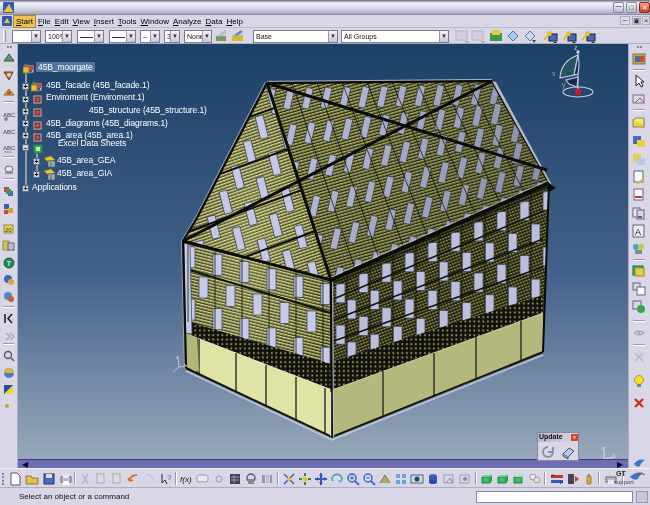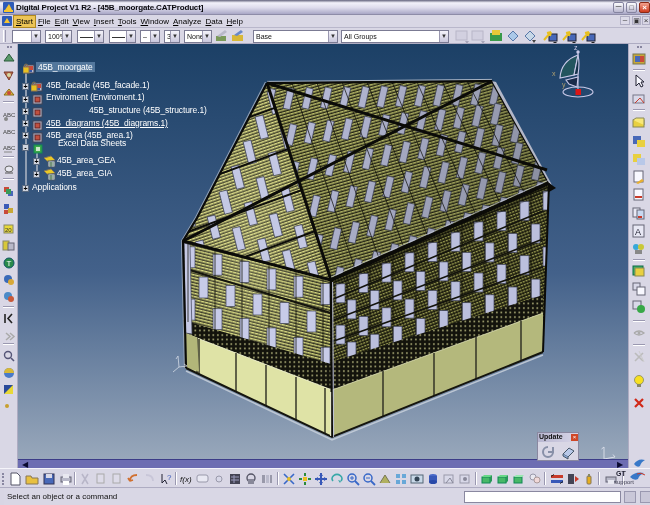--- a/index.html
+++ b/index.html
@@ -430,21 +430,20 @@
         <path d="M604 459 L604 447 M604 459 L615 457 M604 447 l-2.5 2 M615 457 l-2 -2.5"></path>
       </g>
     </g>
   </svg>
 <div class="abs" style="left:0;top:0;width:650px;height:15px;z-index:5;background:linear-gradient(180deg,#62627c 0%,#f2f1fa 20%,#dddbec 55%,#a9a7c6 100%);border-bottom:1px solid #8e8ca8">
     <svg class="abs" style="left:3px;top:2px" width="11" height="11">
       <rect width="11" height="11" rx="1" fill="#2e5bb8"></rect>
       <path d="M2 8 L6 2 L9 8 Z" fill="#f5c531"></path>
       <rect x="1" y="8" width="9" height="2" fill="#f5c531"></rect>
     </svg>
-    <span class="abs" style="left:16px;top:2.5px;font-size:8px;font-weight:bold;color:#08080c;letter-spacing:-0.15px">Digital Project V1 R2 - [45B_moorgate.CATProduct]</span>
     <div class="abs" style="left:613px;top:2px;width:11px;height:11px;border-radius:2px;background:linear-gradient(#fdfdfe,#b9b7cf);border:1px solid #8584a0;color:#333;font-size:8px;line-height:7px;text-align:center">─</div>
     <div class="abs" style="left:626px;top:2px;width:11px;height:11px;border-radius:2px;background:linear-gradient(#fdfdfe,#b9b7cf);border:1px solid #8584a0;color:#333;font-size:7px;line-height:9px;text-align:center">□</div>
     <div class="abs" style="left:639px;top:2px;width:11px;height:11px;border-radius:2px;background:linear-gradient(#f2a28e,#cf3a1e);border:1px solid #8a2a16;color:#fff;font-size:8px;line-height:10px;text-align:center;font-weight:bold">×</div>
   </div>
 <div class="abs" style="left:0;top:15px;width:650px;height:13px;z-index:5;background:#d9d7e5;border-bottom:1px solid #b9b7cb;font-size:8px">
     <svg class="abs" style="left:2px;top:1px" width="10" height="10">
       <rect width="10" height="10" rx="1" fill="#2e5bb8"></rect>
       <path d="M2 7 L5 2 L8 7 Z" fill="#f5c531"></path>
     </svg>
     <span style="position:absolute;left:13px;top:0px"><span class="mi" style="background:#ecc456;border:1px solid #b08820;"><u>S</u>tart</span><span class="mi" style=""><u>F</u>ile</span><span class="mi" style=""><u>E</u>dit</span><span class="mi" style=""><u>V</u>iew</span><span class="mi" style=""><u>I</u>nsert</span><span class="mi" style=""><u>T</u>ools</span><span class="mi" style=""><u>W</u>indow</span><span class="mi" style=""><u>A</u>nalyze</span><span class="mi" style=""><u>D</u>ata</span><span class="mi" style=""><u>H</u>elp</span></span>
@@ -708,21 +707,21 @@
       <rect x="4" y="5" width="5" height="5" fill="#c05040" stroke="#622"></rect>
       <path d="M3 4 h7" stroke="#778" stroke-width="0.8"></path>
     </svg>
     <div class="treerow" style="left:46px;top:105px;margin-left:43px;">45B_structure (45B_structure.1)</div>
     <div class="eb" style="left:22px;top:120px">+</div>
     <svg class="icn" style="left:31px;top:118px" width="14" height="13">
       <rect x="2" y="3" width="9" height="9" fill="#b8bdd0" stroke="#445"></rect>
       <rect x="4" y="5" width="5" height="5" fill="#c05040" stroke="#622"></rect>
       <path d="M3 4 h7" stroke="#778" stroke-width="0.8"></path>
     </svg>
-    <div class="treerow" style="left:46px;top:118px;text-decoration:underline;">45B_diagrams (45B_diagrams.1)</div>
+    <div class="treerow" style="left:46px;top:118px;">45B_diagrams (45B_diagrams.1)</div>
     <div class="eb" style="left:22px;top:132px">+</div>
     <svg class="icn" style="left:31px;top:130px" width="14" height="13">
       <rect x="2" y="3" width="9" height="9" fill="#b8bdd0" stroke="#445"></rect>
       <rect x="4" y="5" width="5" height="5" fill="#c05040" stroke="#622"></rect>
       <path d="M3 4 h7" stroke="#778" stroke-width="0.8"></path>
     </svg>
     <div class="treerow" style="left:46px;top:130px;">45B_area (45B_area.1)</div>
     <div class="eb" style="left:22px;top:144px">-</div>
     <svg class="icn" style="left:31px;top:142px" width="14" height="13">
       <rect x="3" y="3" width="8" height="8" fill="#3aa848" stroke="#185"></rect>
@@ -902,21 +901,21 @@
     <div class="abs" style="left:544px;top:3px;width:2px;height:13px;border-left:1px solid #9a98b0;border-right:1px solid #fff"></div>
     <div class="abs" style="left:598px;top:3px;width:2px;height:13px;border-left:1px solid #9a98b0;border-right:1px solid #fff"></div>
     <div class="abs" style="left:622px;top:3px;width:2px;height:13px;border-left:1px solid #9a98b0;border-right:1px solid #fff"></div>
     <span class="abs" style="left:616px;top:1px;font-size:7px;font-weight:bold;color:#223">GT</span>
     <svg class="icn" style="left:629px;top:1px" width="18" height="12">
       <path d="M1 7 Q6 1 15 3 Q10 5 9 9 Q5 11 1 7" fill="#3878c8"></path>
       <path d="M8 4 Q12 2 16 5" stroke="#c83a2a" fill="none"></path>
     </svg>
     <span class="abs" style="left:614px;top:10px;font-size:6px;color:#445">support</span>
   </div>
-<div class="abs" style="left:4px;top:489px;width:572px;height:16px;z-index:5;background:#d9d7e5">
+<div class="abs" style="left:16px;top:489px;width:572px;height:16px;z-index:5;background:#d9d7e5">
     <span class="abs" style="left:3px;top:3px;font-size:8px;color:#111">Select an object or a command</span>
     <div class="abs" style="left:460px;top:2px;width:157px;height:12px;background:#fff;border:1px solid #8a88a0"></div>
     <div class="abs" style="left:620px;top:2px;width:12px;height:12px;background:#c9c7d8;border:1px solid #9a98b0"></div>
     <div class="abs" style="left:636px;top:2px;width:12px;height:12px;background:#c9c7d8;border:1px solid #9a98b0"></div>
   </div>
 <div class="abs" style="left:537px;top:432px;z-index:6;width:42px;height:29px;border:1px solid #8a88a0;background:#d9d7e5">
     <div class="abs" style="left:0;top:0;width:40px;height:9px;background:linear-gradient(90deg,#b8b6d0,#d8d6e8)">
       <span class="abs" style="left:1px;top:0px;font-size:7px;font-weight:bold;color:#111">Update</span>
       <div class="abs" style="left:33px;top:1px;width:7px;height:7px;background:#d04828;color:#fff;font-size:6px;line-height:7px;text-align:center">×</div>
     </div>

